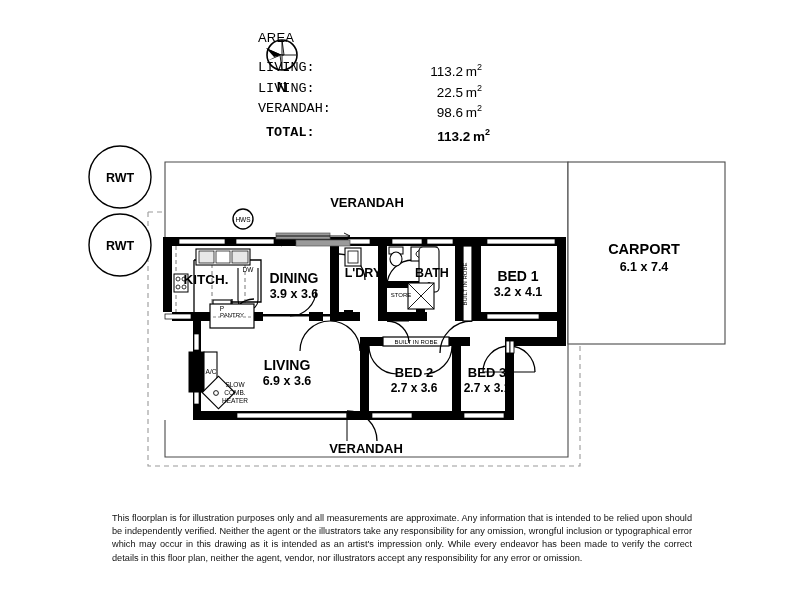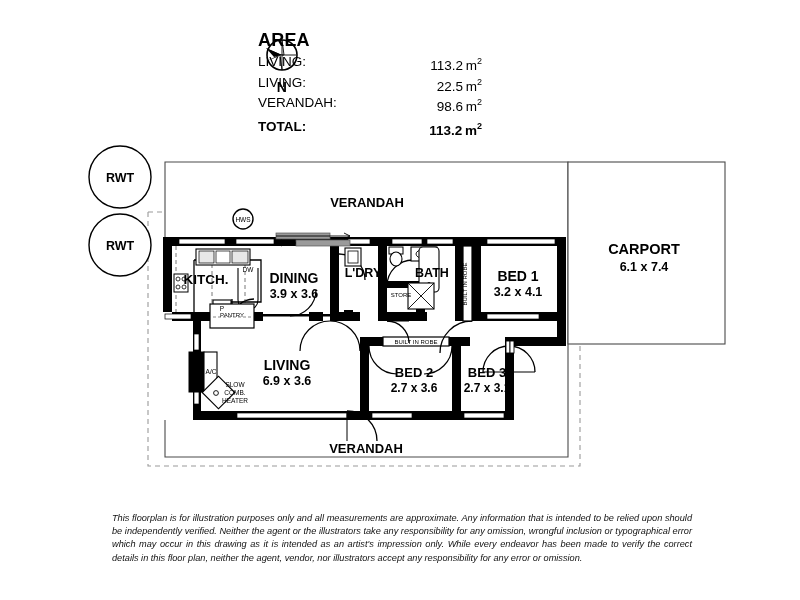--- a/index.html
+++ b/index.html
@@ -38,57 +38,56 @@
     height: 56px;
     text-align: center;
   }
   .compass .n-letter {
     font-size: 14px;
     font-weight: bold;
     line-height: 11px;
     letter-spacing: 0.5px;
   }
   .area-title {
-    font-size: 18px;
-    font-weight: bold;
+    font-size: 13px;
+    font-weight: normal;
     letter-spacing: 0.2px;
-    margin-bottom: 2px;
+    margin-bottom: 14px;
   }
   .area-row {
     display: flex;
     justify-content: space-between;
     font-size: 13.5px;
     line-height: 17px;
     width: 224px;
   }
-  .area-row .lbl { text-align: right; }
+  .area-row .lbl { text-align: right; font-family: Liberation Mono, monospace; }
   .area-row .val { text-align: center; }
   .area-row.total .lbl,
   .area-row.total .val { font-weight: bold; }
-  .area-row.total { margin-top: 3px; }
+  .area-row.total { margin-top: 3px; margin-left: 8px; }
   .sup { font-size: 9px; vertical-align: super; }
 
   
   #plan {
     position: absolute;
     left: 0;
     top: 0;
   }
 
   
   .disclaimer {
     position: absolute;
     left: 112px;
     top: 512px;
     width: 580px;
     font-size: 9.2px;
     line-height: 13.2px;
     text-align: justify;
     color: #111;
-    font-style: italic;
   }
 
   
   .room-name { font-family: "Liberation Sans", sans-serif; font-weight: bold; text-anchor: middle; }
   .room-dim  { font-family: "Liberation Sans", sans-serif; font-weight: bold; text-anchor: middle; }
   .tiny      { font-family: "Liberation Sans", sans-serif; text-anchor: middle; }
 </style>
 </head>
 <body>
 

